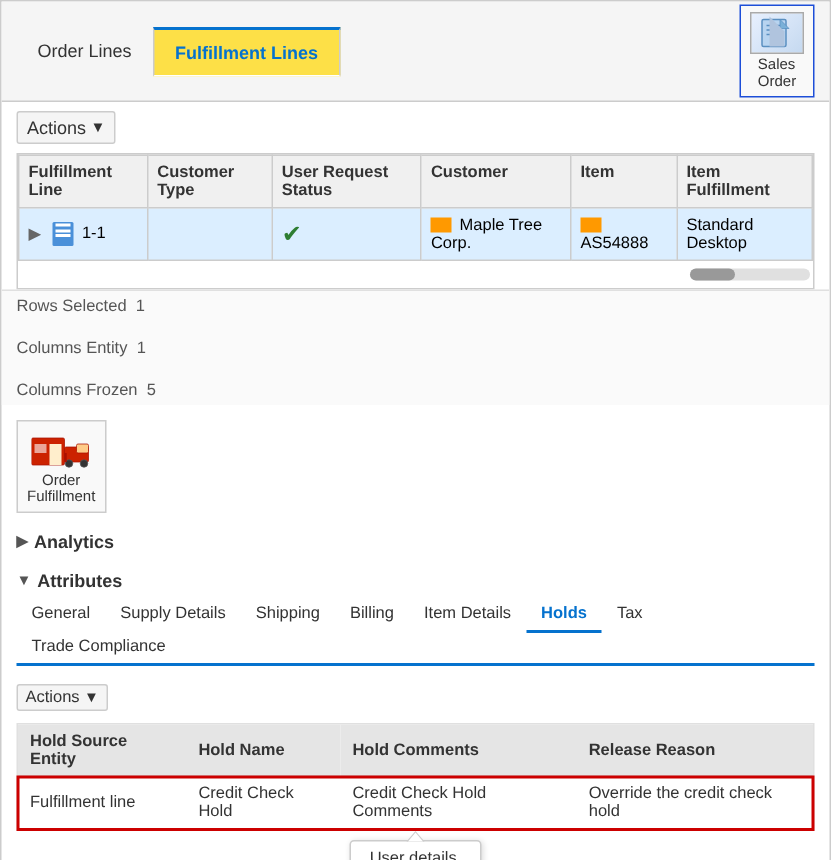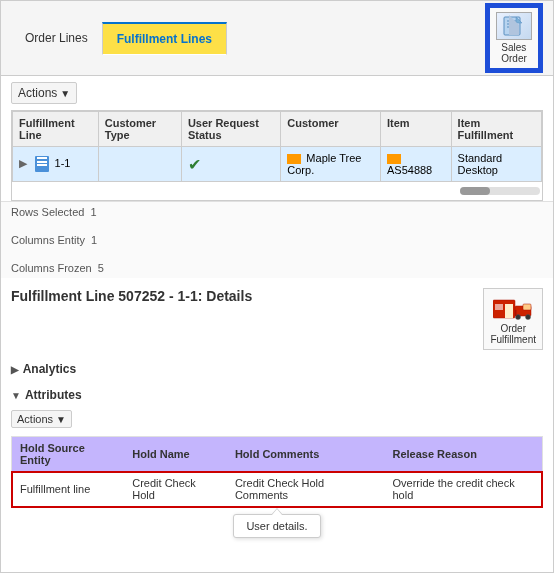--- a/index.html
+++ b/index.html
@@ -40,21 +40,21 @@
     }
 
     
     .sales-order-icon {
       margin-left: auto;
       display: flex;
       flex-direction: column;
       align-items: center;
       cursor: pointer;
       padding: 4px 6px;
-      border: 5px solid #1d4ed8;
+      border: 1px solid #1d4ed8;
       background: #f9f9f9;
       font-size: 10px;
     }
     .so-icon-img {
       width: 36px;
       height: 28px;
       background: linear-gradient(135deg, #e8f0fe 0%, #c5d9f0 100%);
       border: 1px solid #aaa;
       display: flex;
       align-items: center;
@@ -293,21 +293,21 @@
     
     .inner-table-container {
       border: 1px solid #e0e0e0;
     }
     .inner-table {
       width: 100%;
       border-collapse: collapse;
       font-size: 11px;
     }
     .inner-table th {
-      background: #c4b5fd;
+      background: #e5e5e5;
       border-bottom: 1px solid #ccc;
       padding: 5px 8px;
       text-align: left;
       font-weight: bold;
       color: #333;
     }
     .inner-table td {
       padding: 5px 8px;
       border-bottom: 1px solid #eee;
       color: #333;
@@ -437,21 +437,20 @@
     &nbsp;<span>1</span>
   </span>
   <span>
     <span>Columns Frozen</span>
     &nbsp;<span>5</span>
   </span>
 </div>
 
 <div class="details-section">
   <div class="details-header">
-    <h2 class="details-title">Fulfillment Line 507252 - 1-1: Details</h2>
     <div class="order-fulfillment-icon">
       <div class="of-icon-img">
         <svg width="40" height="28" viewBox="0 0 40 28">
 
           <rect x="0" y="6" width="22" height="18" rx="1" fill="#cc2200" stroke="#aa1100" stroke-width="0.5"></rect>
           <rect x="2" y="10" width="8" height="6" fill="#fff" opacity="0.6"></rect>
           <rect x="12" y="10" width="8" height="14" fill="#ffeecc"></rect>
 
           <rect x="22" y="12" width="16" height="10" rx="1" fill="#cc2200" stroke="#aa1100" stroke-width="0.5"></rect>
           <rect x="30" y="10" width="8" height="6" rx="1" fill="#ffcc88" stroke="#aa1100" stroke-width="0.5"></rect>
@@ -470,20 +469,30 @@
       <span>Analytics</span>
     </div>
   </div>
 
   <div class="collapsible">
     <div class="collapsible-header">
       <span class="collapse-arrow">▼</span>
       <span>Attributes</span>
     </div>
 
+    <div class="sub-tabs">
+      <button class="sub-tab">General</button>
+      <button class="sub-tab">Supply Details</button>
+      <button class="sub-tab">Shipping</button>
+      <button class="sub-tab">Billing</button>
+      <button class="sub-tab">Item Details</button>
+      <button class="sub-tab active">Holds</button>
+      <button class="sub-tab">Tax</button>
+      <button class="sub-tab">Trade Compliance</button>
+    </div>
 
     <div class="inner-toolbar">
       <button class="inner-actions-btn">
         <span>Actions</span>
         <span class="dropdown-arrow">▼</span>
       </button>
     </div>
 
     <div class="inner-table-container">
       <table class="inner-table">

